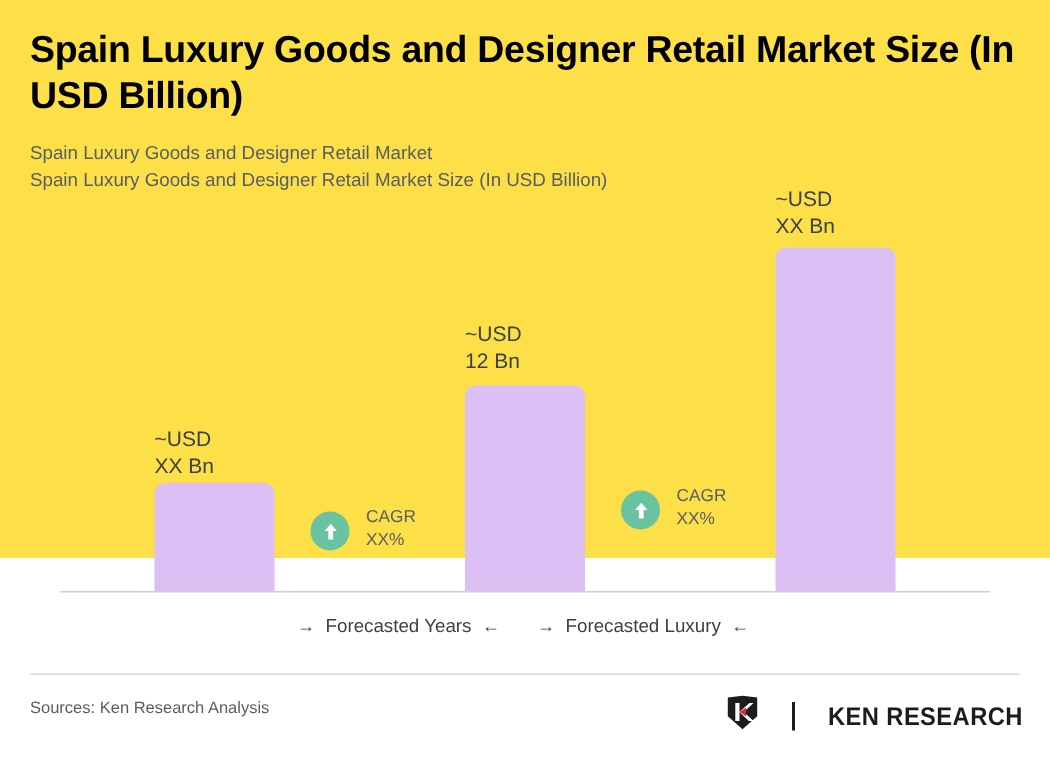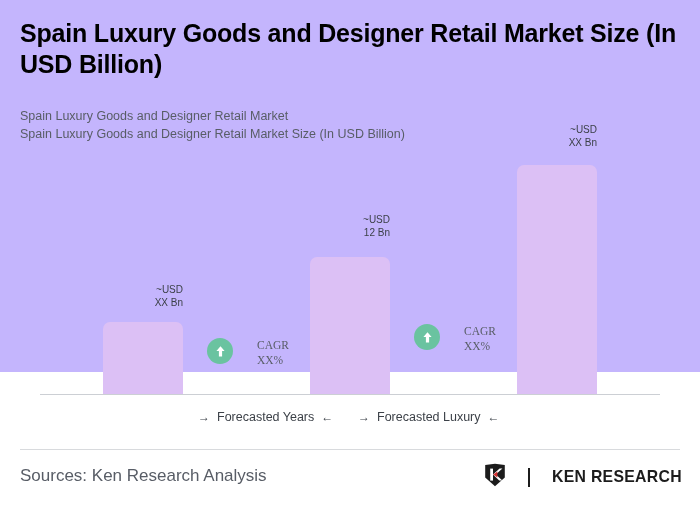--- a/index.html
+++ b/index.html
@@ -12,41 +12,41 @@
     background: #ffffff;
     font-family: "Liberation Sans", sans-serif;
     overflow: hidden;
     position: relative;
   }
 
   #page {
     position: relative;
     width: 700px;
     height: 372px;
-    background: #c4b5fd;
+    background: #fde047;
   }
 
   
   #header {
     position: absolute;
     left: 20px;
     top: 18px;
     width: 660px;
   }
   #chart-title {
     font-size: 25px;
     font-weight: bold;
     color: #000000;
     line-height: 1.22;
     letter-spacing: -0.2px;
     margin: 0;
     width: 662px;
   }
   #subtitle-block {
-    margin-top: 28px;
+    margin-top: 14px;
     font-size: 12.5px;
     color: #585d66;
     line-height: 1.45;
   }
   .subtitle-line { display: block; }
 
   
   #plot-area {
     position: absolute;
     left: 0;
@@ -66,34 +66,33 @@
 
   .bar {
     position: absolute;
     background: #dcc0f5;
     border-top-left-radius: 7px;
     border-top-right-radius: 7px;
   }
 
   .bar-value-label {
     position: absolute;
-    font-size: 10px;
+    font-size: 14px;
     color: #3c4148;
     line-height: 1.28;
-    text-align: right;
+    text-align: left;
     white-space: pre-line;
   }
 
   
   .cagr-group {
     position: absolute;
     display: flex;
-    align-items: flex-start;
-    gap: 24px;
-    font-family: Liberation Serif, serif;
+    align-items: flex-end;
+    gap: 11px;
   }
   .cagr-circle {
     width: 26px;
     height: 26px;
     border-radius: 50%;
     background: #6ac3a0;
     display: flex;
     align-items: center;
     justify-content: center;
     flex: 0 0 auto;
@@ -131,21 +130,21 @@
     left: 20px;
     top: 449px;
     width: 660px;
     height: 1px;
     background: #d8dadd;
   }
   #footer-source {
     position: absolute;
     left: 20px;
     top: 466px;
-    font-size: 17px;
+    font-size: 11px;
     color: #585d66;
     text-align: right;
   }
   #brand-logo {
     position: absolute;
     left: 484px;
     top: 463px;
     display: flex;
     align-items: center;
     gap: 22px;

